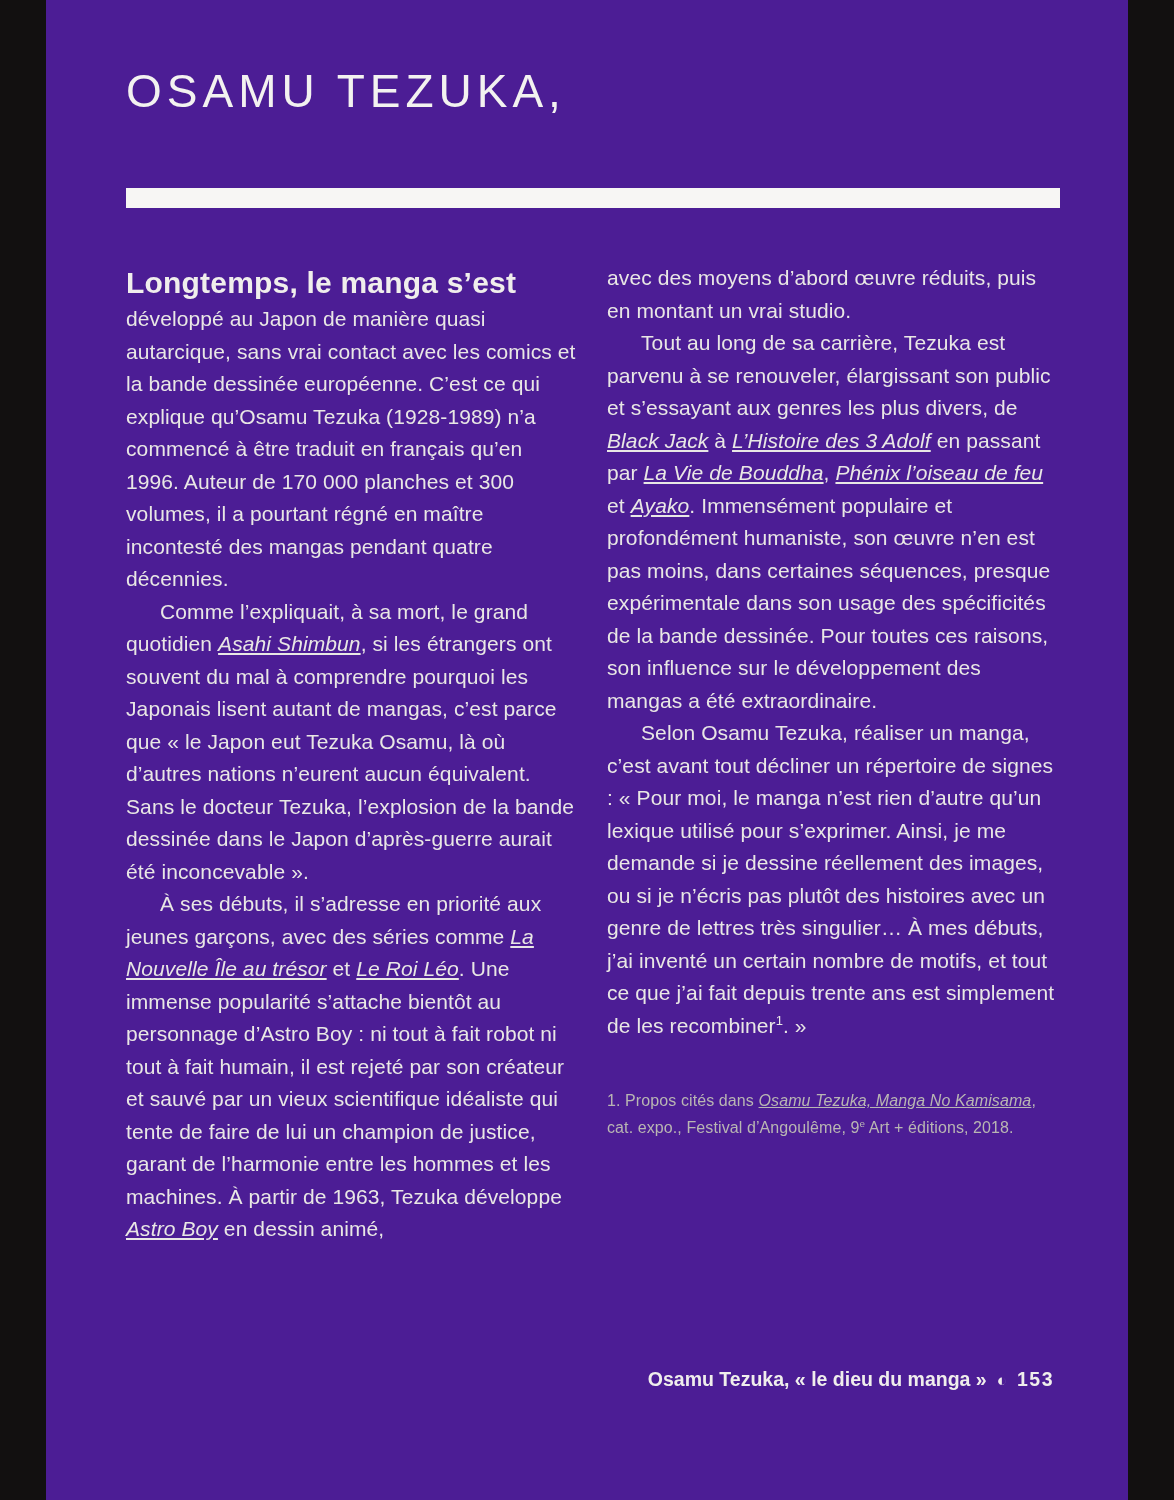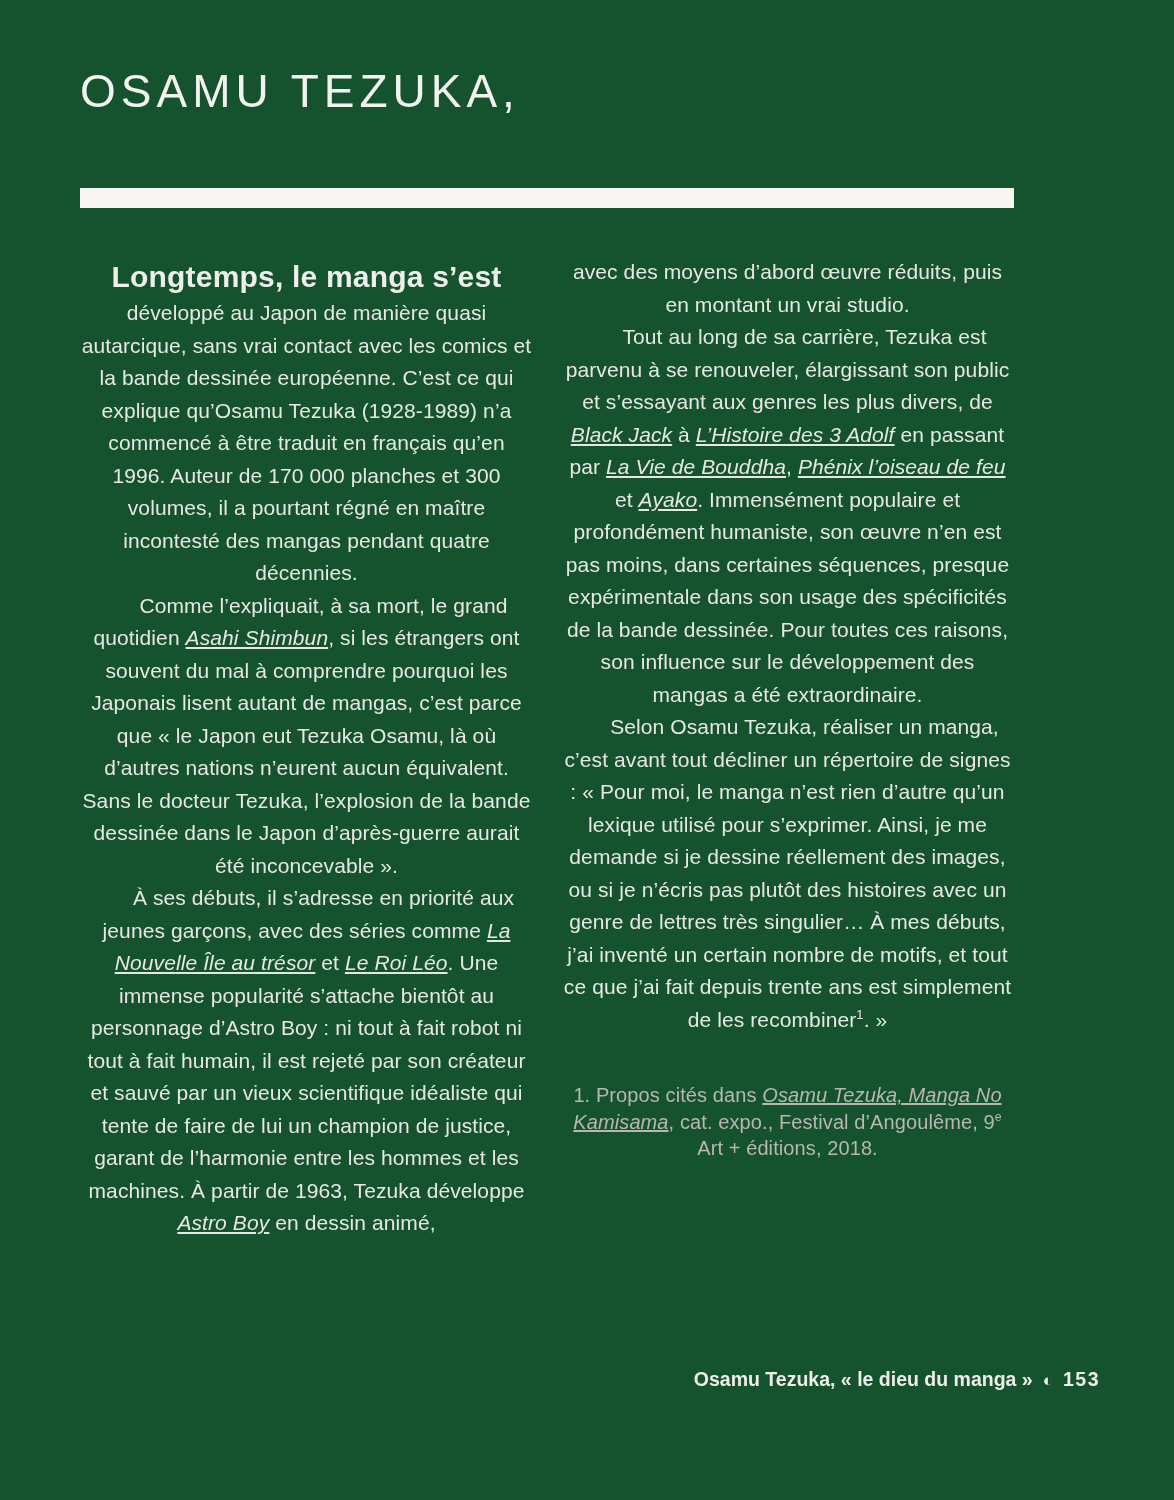--- a/index.html
+++ b/index.html
@@ -1,24 +1,23 @@
 <!DOCTYPE html>
 <html><head>
 <meta charset="utf-8">
 <style>
   html,body { margin:0; padding:0; background:#121010; }
   .page {
     position:relative;
-    width:1174px; height:1500px;
+    width:1082px; height:1500px;
     margin:0 auto;
-    background:#14532d;
+    background:#4c1d95;
     color:#eae8e6;
     font-family:"Liberation Sans", sans-serif;
     overflow:hidden;
-    text-align:center;
   }
   .title {
     position:absolute; left:80px; top:62px;
     font-size:46px; line-height:59px;
     letter-spacing:5px;
     color:#f3f2f0;
     font-weight:400;
     white-space:nowrap;
   }
   .rule {
@@ -29,35 +28,36 @@
   .columns {
     position:absolute; left:80px; top:256px;
     width:934px;
     display:flex; gap:28px;
   }
   .col {
     width:453px;
     font-size:21px; line-height:32.5px;
     letter-spacing:0.1px;
     color:#e9e7e5;
+    margin-top:6px;
   }
   .para { margin:0; }
   .para.indent { text-indent:34px; }
   .lead {
     display:block;
     font-size:30px; line-height:41px;
     font-weight:700; letter-spacing:0.2px;
     color:#f0eeec;
     text-indent:0;
   }
   .it { font-style:italic;text-decoration:underline; }
   sup { font-size:0.62em; vertical-align:super; line-height:0; }
   .footnote {
     margin-top:46px;
-    font-size:20px; line-height:26.5px;
+    font-size:16px; line-height:26.5px;
     color:#b9b6b3;
   }
   .footer {
     position:absolute; top:1352px; right:74px;
     display:flex; align-items:center; gap:10px;
     font-size:19.5px; font-weight:700;
     color:#f0eeec;
     white-space:nowrap;
     margin-top:16px;
   }

